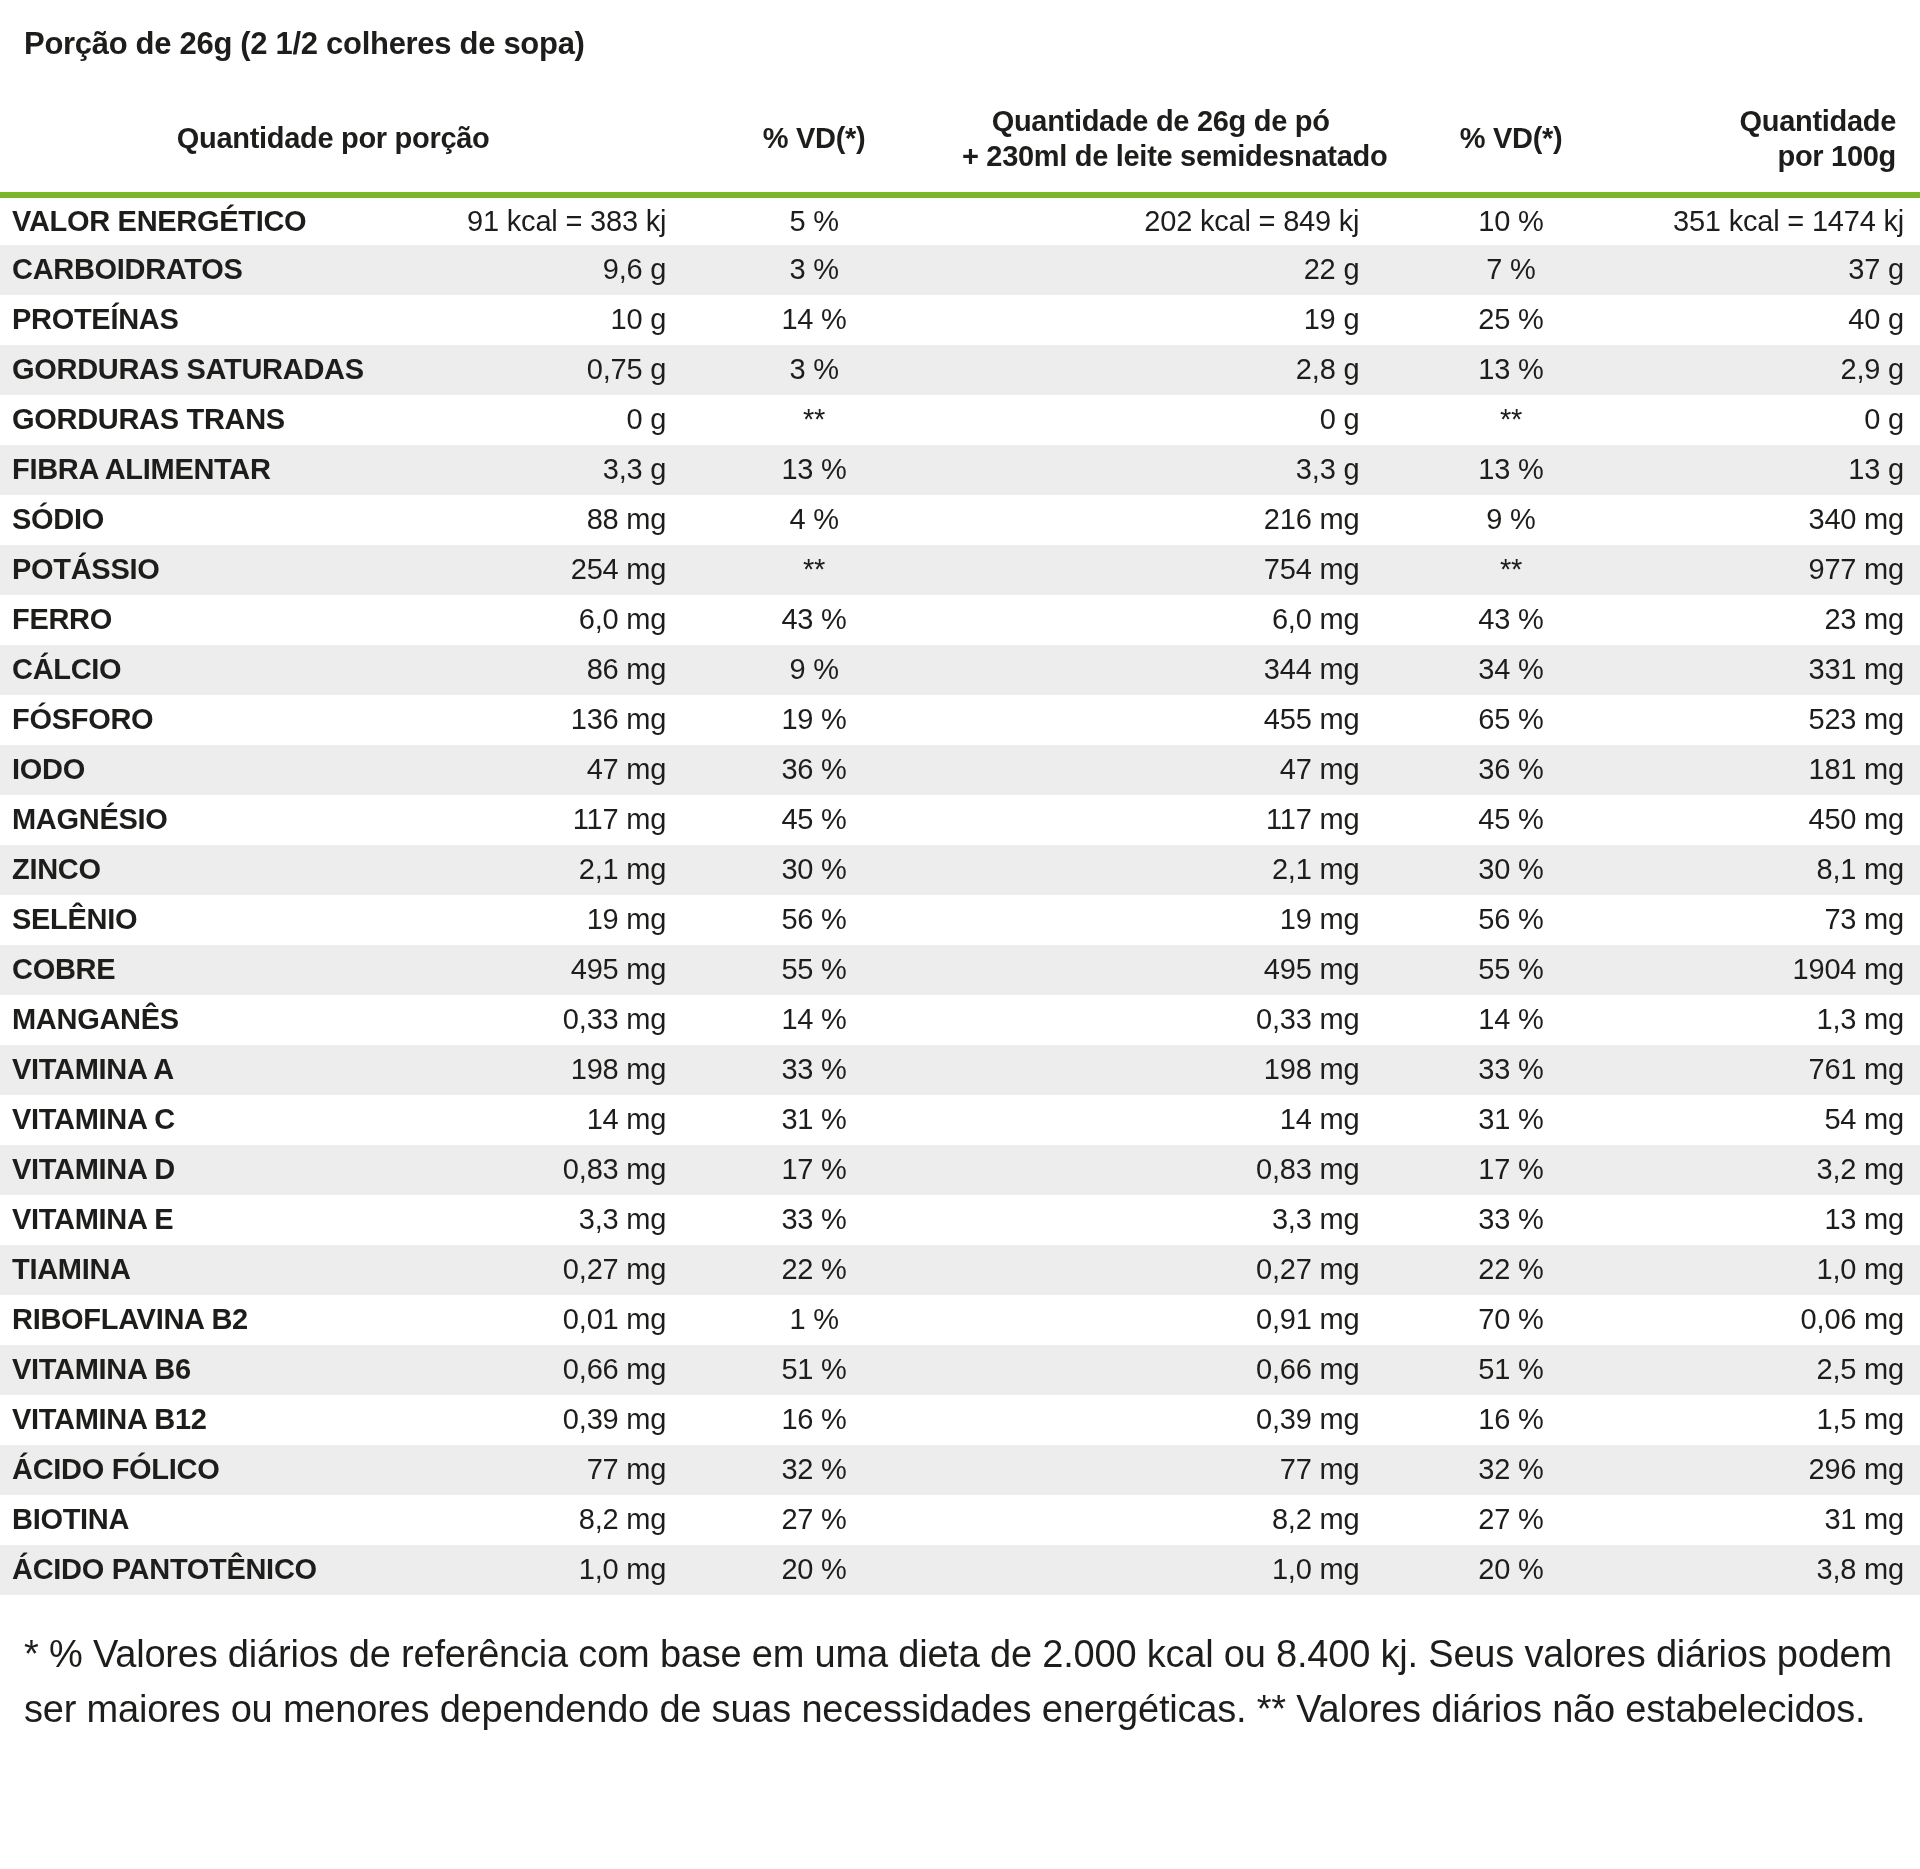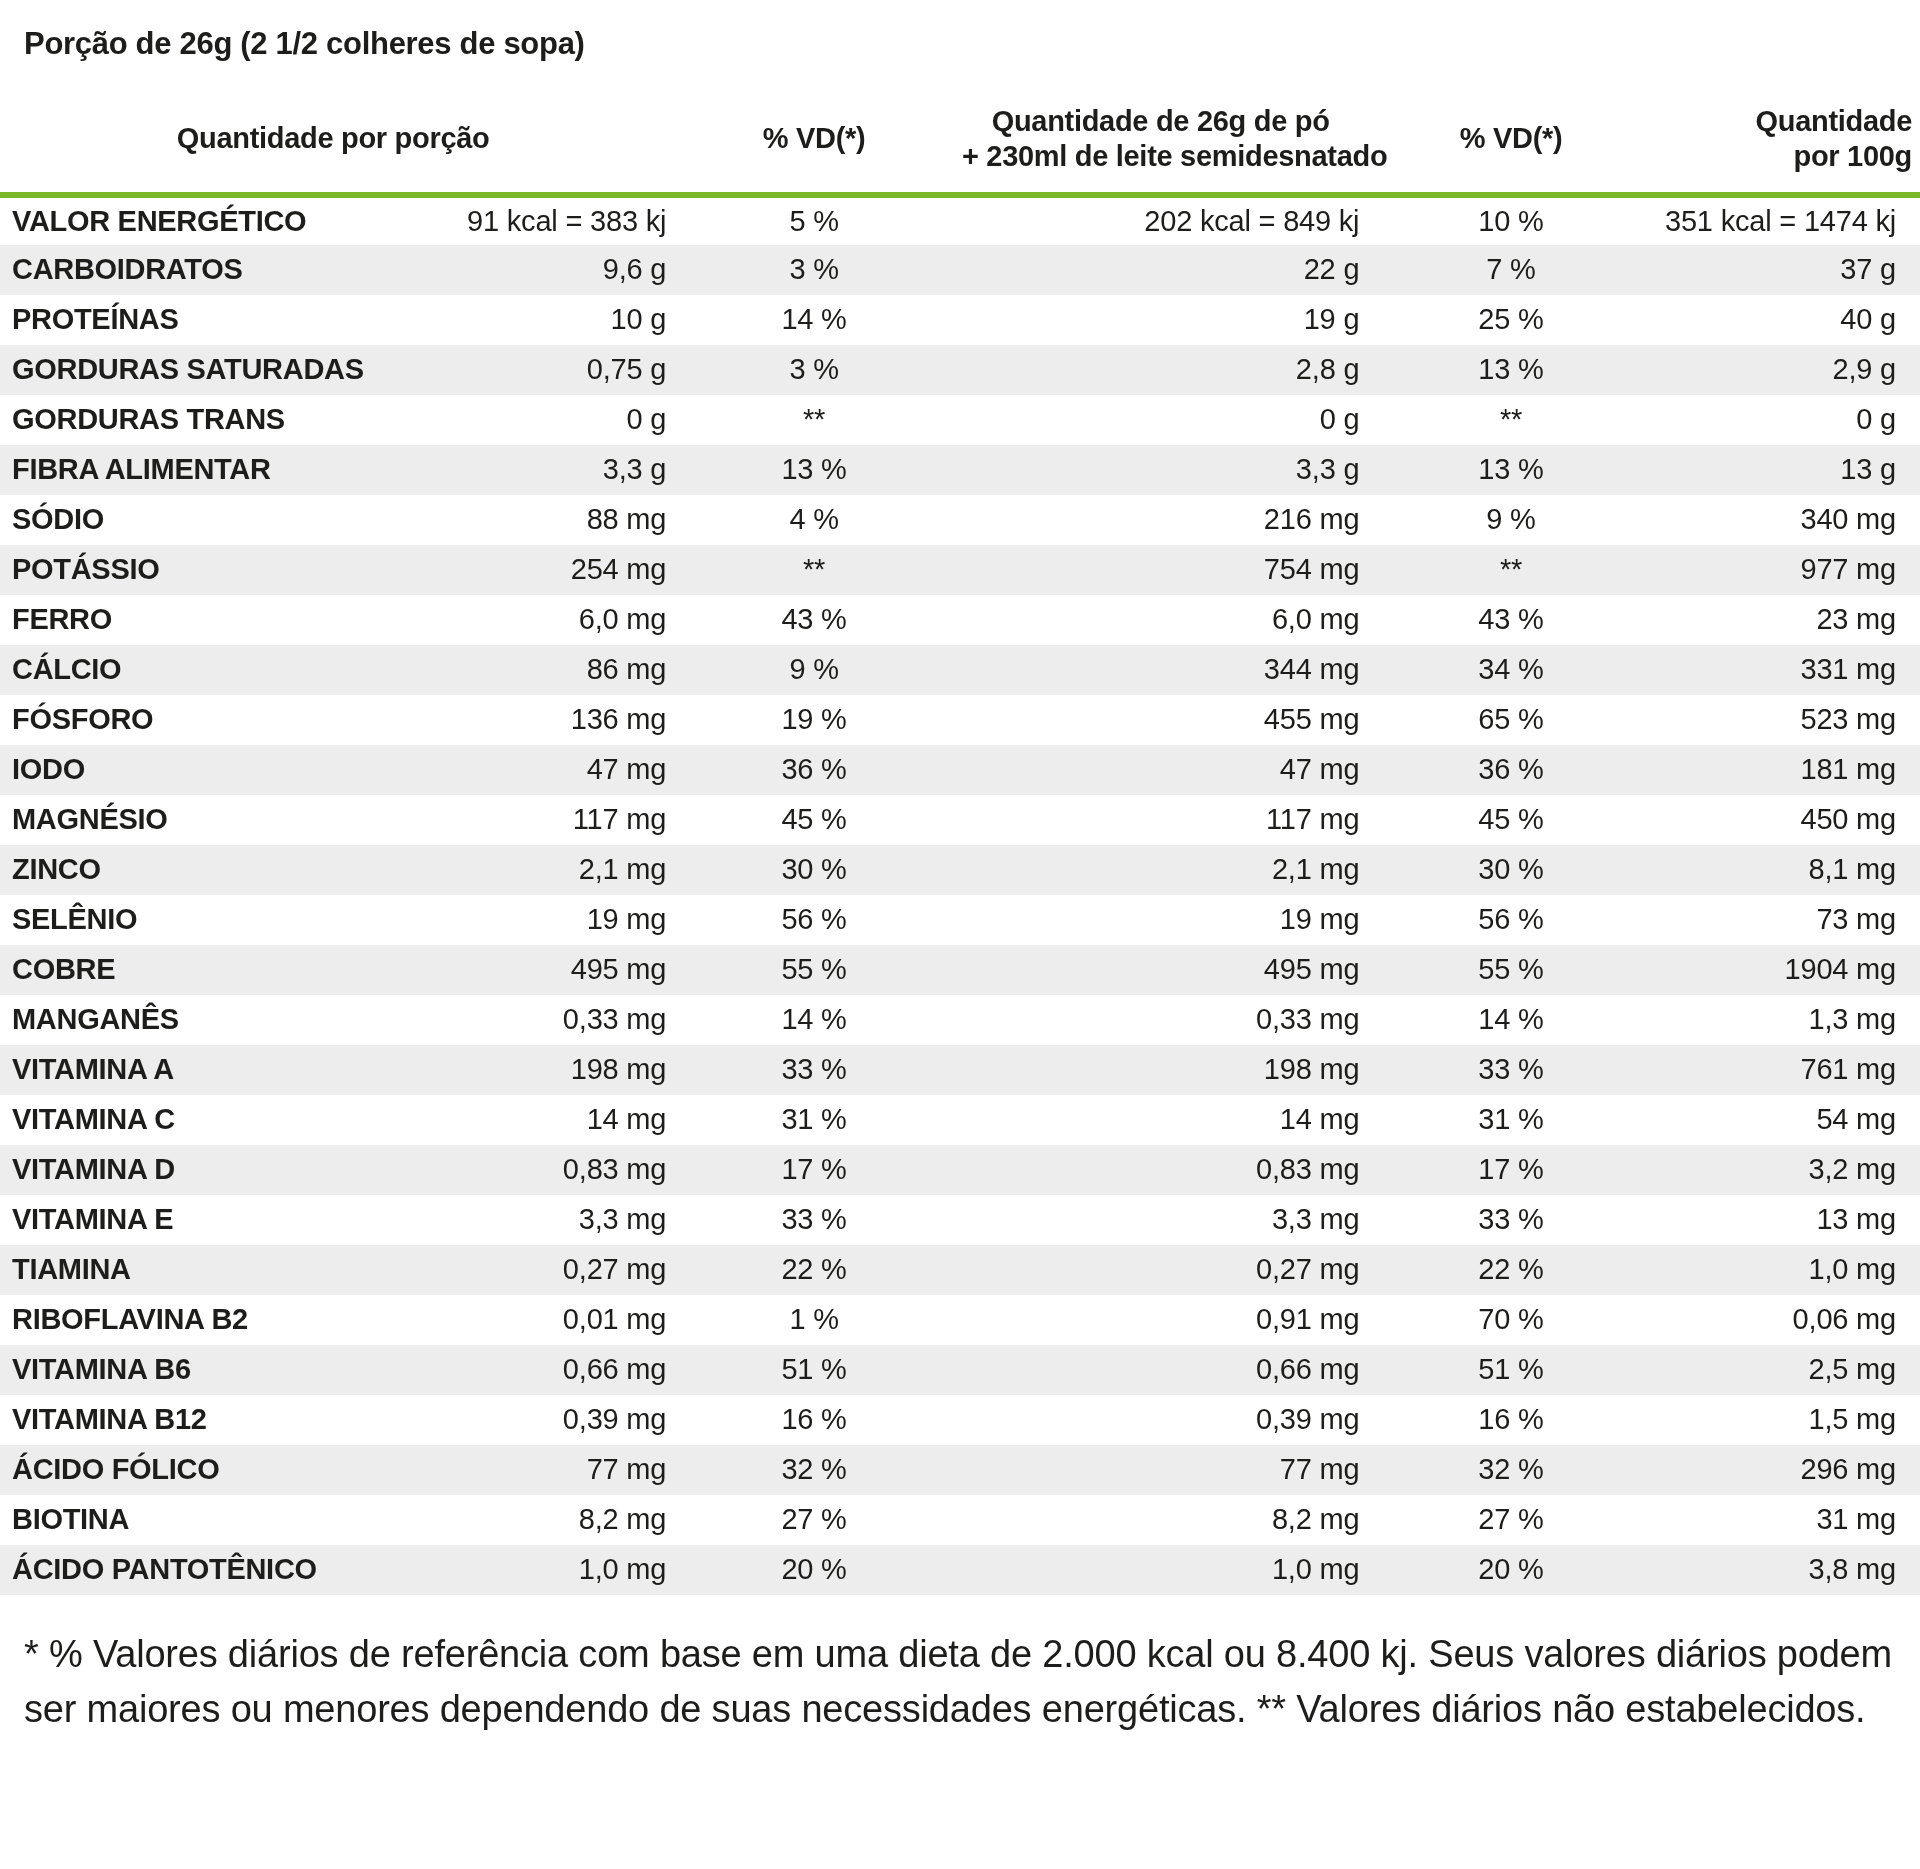--- a/index.html
+++ b/index.html
@@ -40,39 +40,39 @@
     line-height: 1.2;
     vertical-align: middle;
     padding: 8px 0 18px 0;
     border-bottom: 6px solid var(--accent-green, #7ab829);
     white-space: nowrap;
     overflow: visible;
   }
   th.h-portion { text-align: center; }
   th.h-vd { text-align: center; }
   th.h-milk { text-align: center; }
-  th.h-100g { text-align: right; padding-right: 8px; }
+  th.h-100g { text-align: right; padding-right: 24px; }
 
   tbody td {
     height: 50px;
     font-size: 29px;
     letter-spacing: -0.2px;
     vertical-align: middle;
     white-space: nowrap;
   }
   tbody tr:nth-child(even) { background: var(--stripe, #ededed); }
   td.c-label {
     font-weight: 700;
     letter-spacing: -0.3px;
     text-align: left;
     padding-left: 12px;
   }
   td.c-num { text-align: right; }
   td.c-vd { text-align: center; }
-  td.c-last { padding-right: 24px; }
+  td.c-last { padding-right: 16px; }
 
   .footnote {
     font-size: 38px;
     letter-spacing: -0.2px;
     line-height: 1.45;
     margin: 32px 24px 0 24px;
   }
 </style>
 </head>
 <body>

